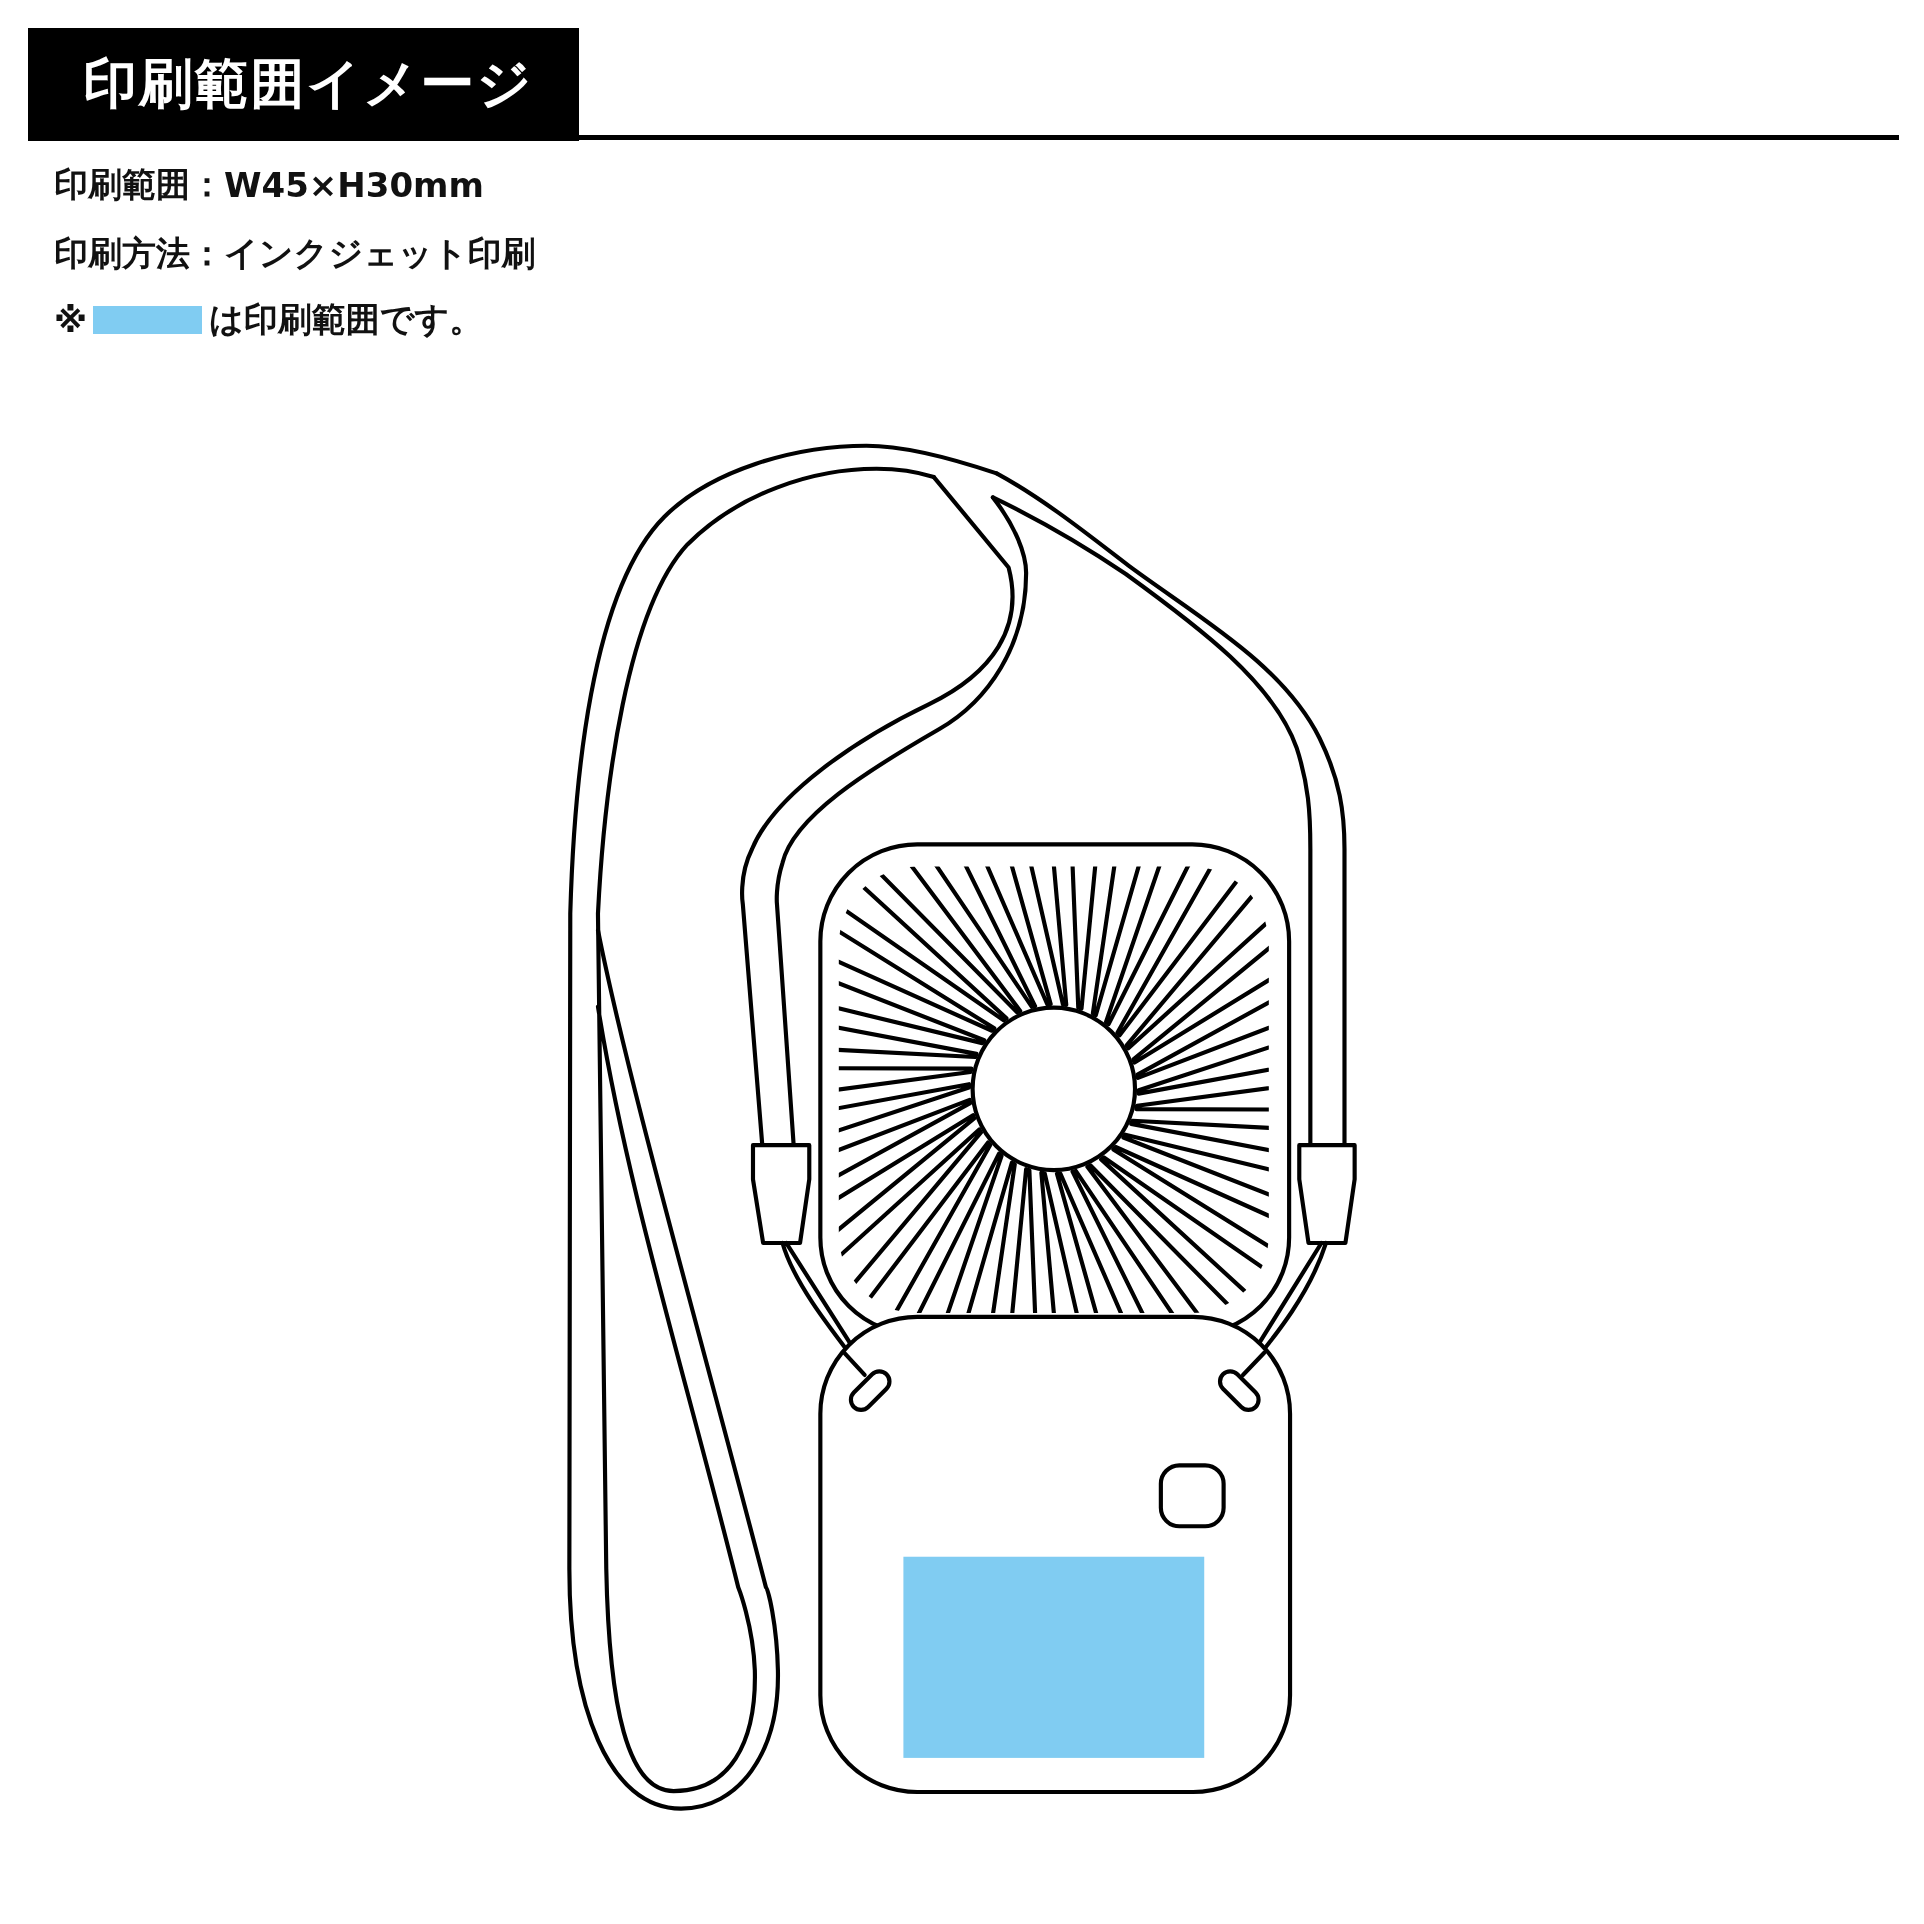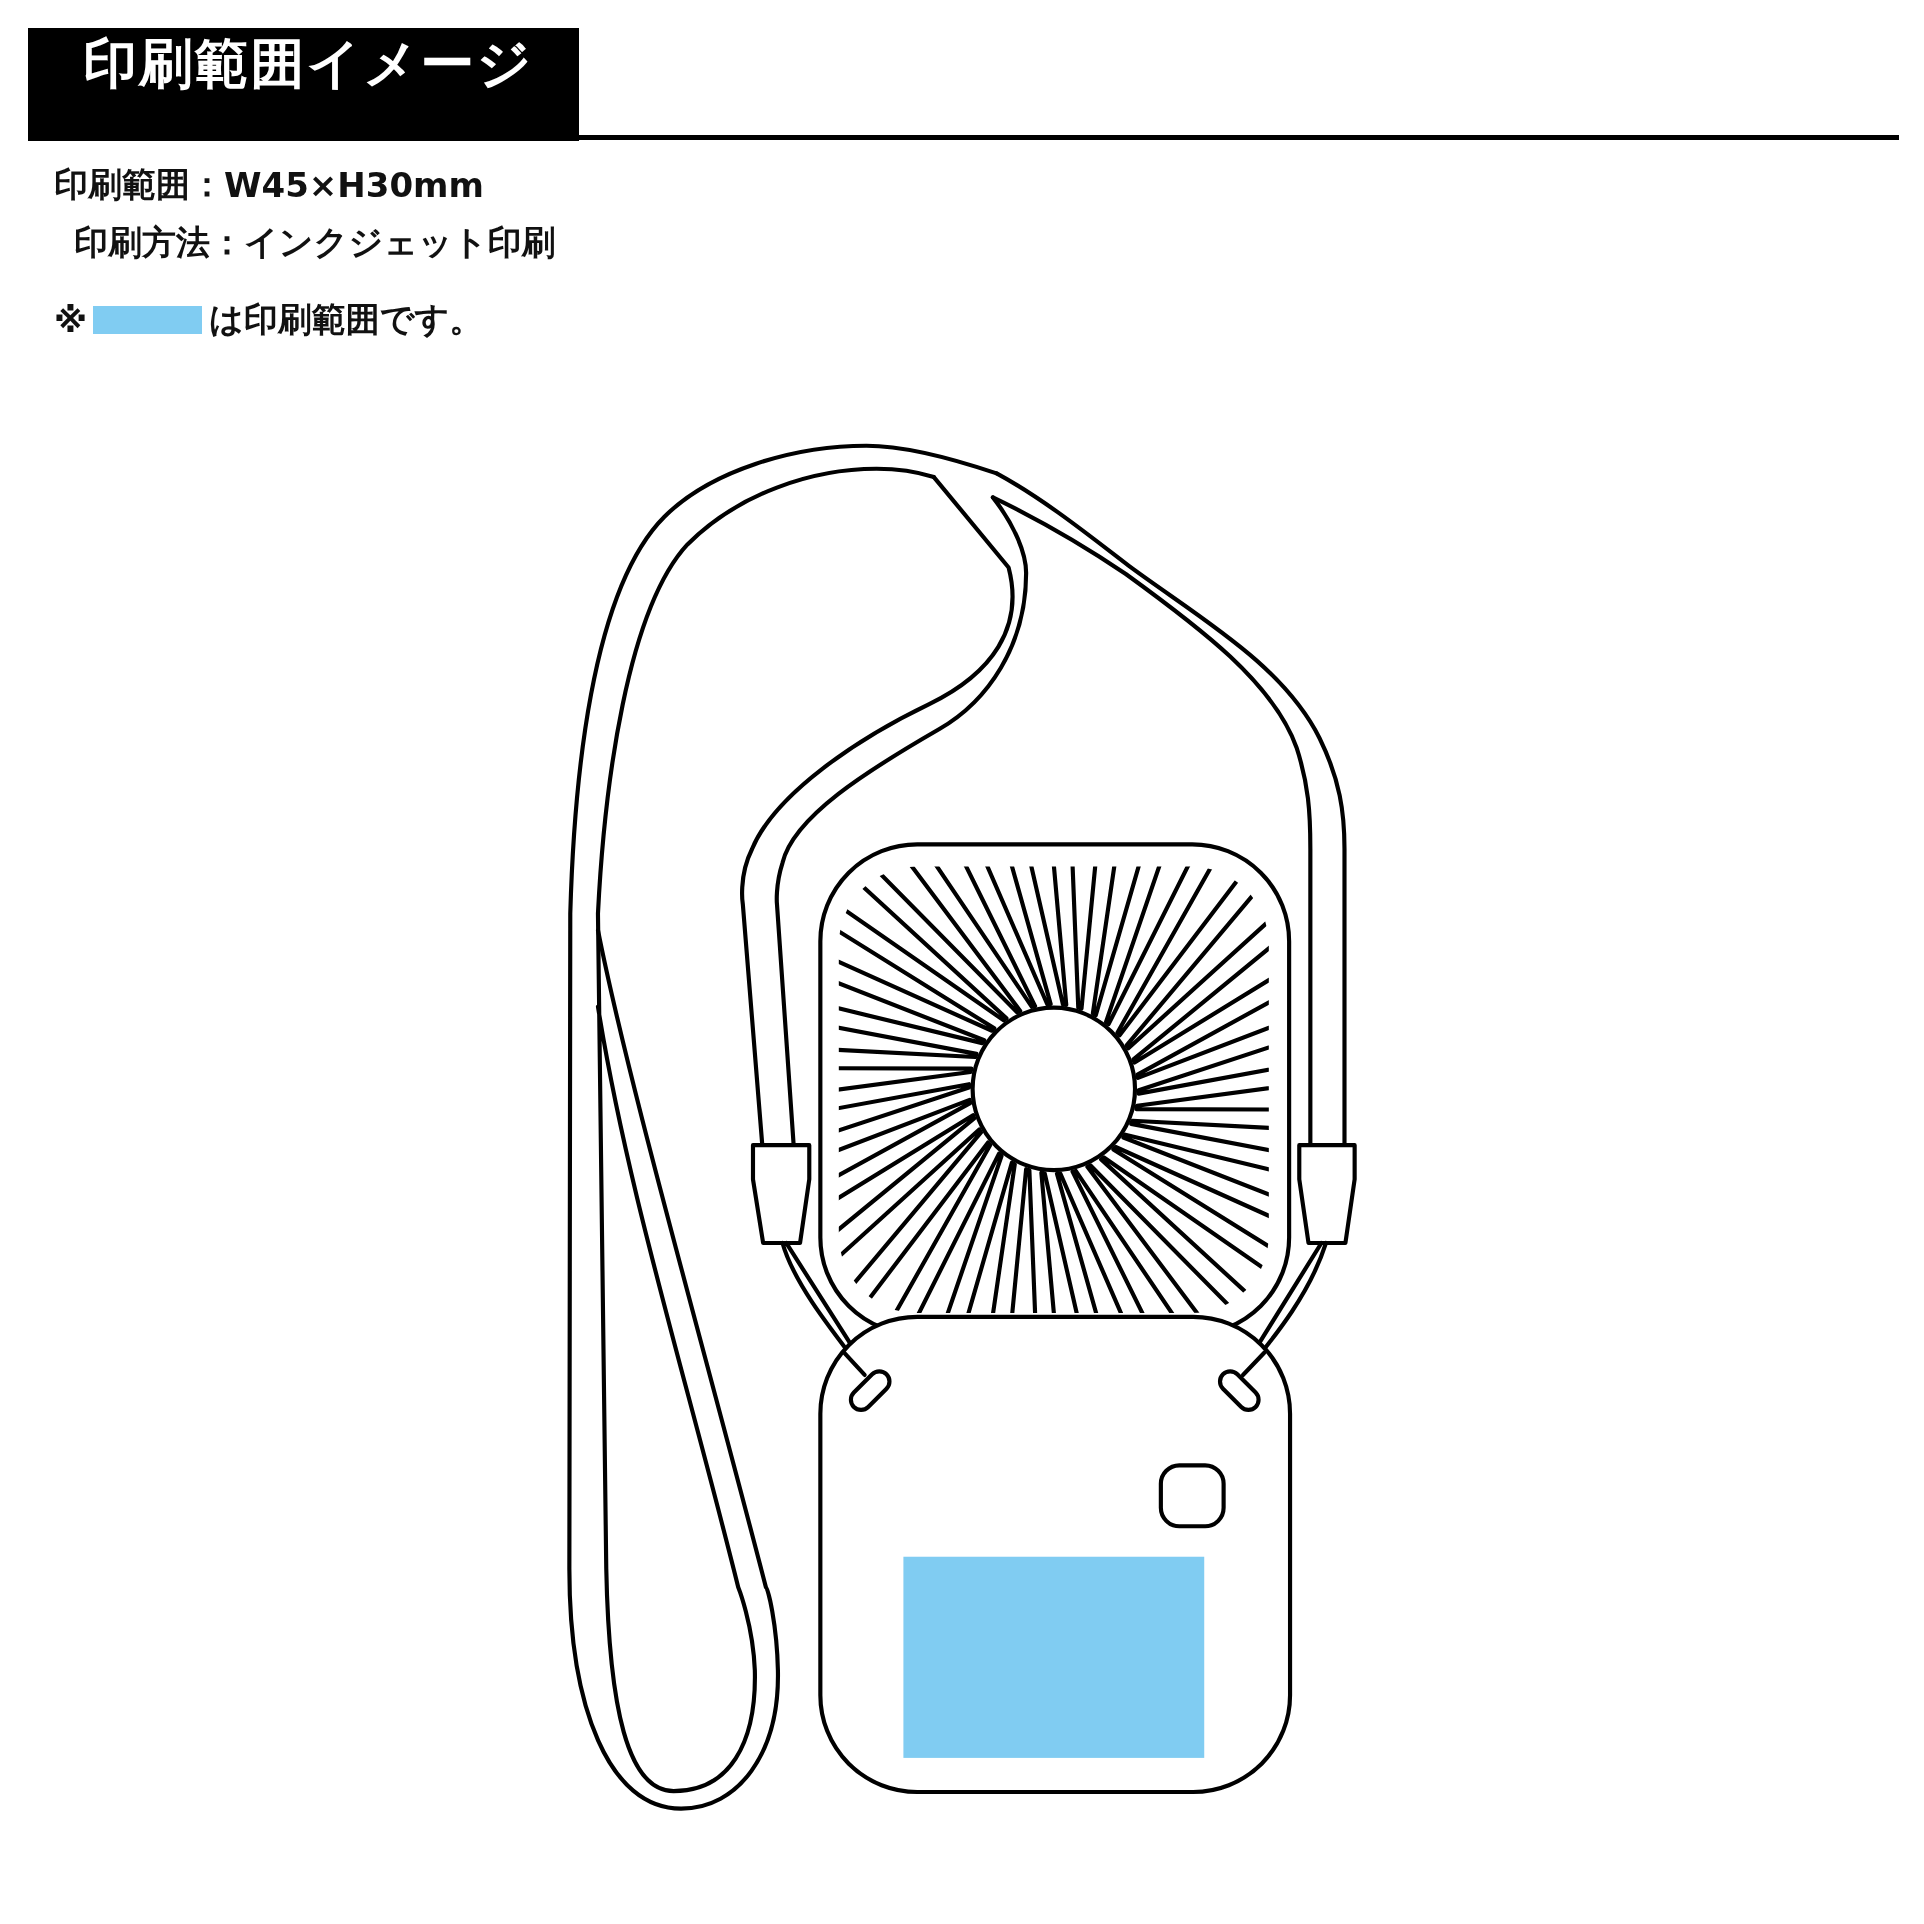--- a/index.html
+++ b/index.html
@@ -1,26 +1,26 @@
 <!DOCTYPE html>
 <html style="font-size:14.8px"><head>
 <meta charset="utf-8">
 <style>
   html, body { margin: 0; padding: 0; background: #ffffff; }
   body { width: 1924px; height: 1924px; position: relative; overflow: hidden;
          font-family: "DejaVu Sans", "Liberation Sans", sans-serif; }
   .title-box { position: absolute; left: 28px; top: 28px; width: 551px; height: 113px;
-               background: #000000; display: flex; }
+               background: #000000; display: flex; align-items: center; }
   .title-text { color: #ffffff; font-size: 54px; font-weight: bold; margin-left: 55px;
                 letter-spacing: 1.8px; white-space: nowrap; }
   .rule { position: absolute; left: 579px; top: 135px; width: 1320px; height: 4.6px; background: #000000; }
   .spec { position: absolute; left: 54px; font-size: 34px; font-weight: bold; color: #111111;
           white-space: nowrap; display: flex; align-items: center; }
   .spec-1 { top: 162px; text-align: right; }
-  .spec-2 { top: 220px; margin-left: 20px; }
+  .spec-2 { top: 231px; }
   .spec-3 { top: 297px; }
   .swatch { display: inline-block; width: 109px; height: 28px; margin: 0 7.4px 0 5.5px; }
   .illustration { position: absolute; left: 0; top: 0; width: 1924px; height: 1924px; }
   .illustration path, .illustration rect, .illustration circle, .illustration line, .illustration polygon {
     fill: none; stroke: #000000; stroke-width: 4.5; stroke-linejoin: round; stroke-linecap: round; }
   .fill-white { fill: #ffffff !important; }
 </style>
 </head>
 <body>
 

